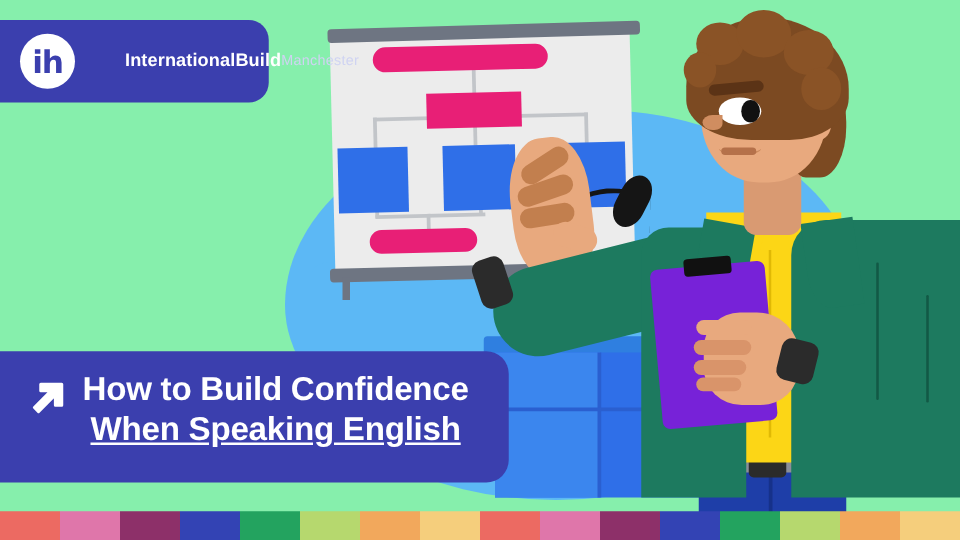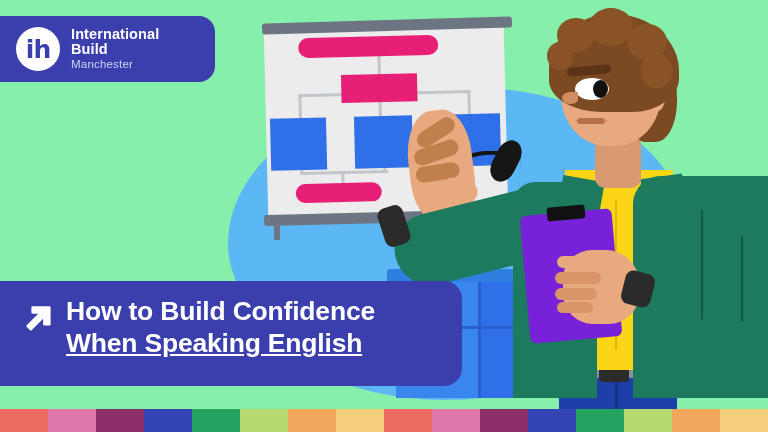--- a/index.html
+++ b/index.html
@@ -132,29 +132,29 @@
     display:flex;align-items:center;gap:11px;padding-left:16px;box-sizing:border-box;
   }
   .logo-mark{
     width:44px;height:44px;border-radius:50%;background:#ffffff;flex:0 0 44px;
     display:flex;align-items:center;justify-content:center;
   }
   .logo-mark span{
     font-weight:bold;font-size:25px;color:#3b3faE;letter-spacing:-1px;line-height:1;
     font-family:"DejaVu Sans",sans-serif;
   }
-  .logo-text{display:flex;flex-direction:column;line-height:1.03;}
+  .logo-text{display:flex;flex-direction:row;line-height:1.03;margin-left:29px;}
   .logo-l1,.logo-l2{color:#ffffff;font-weight:bold;font-size:14.5px;letter-spacing:.1px;}
   .logo-l3{color:#cfd3f2;font-size:11.5px;margin-top:2px;letter-spacing:.2px;}
 
   
   .title-banner{
-    position:absolute;left:0;top:281px;width:462px;height:105px;
+    position:absolute;left:0;top:281px;width:407px;height:105px;
     background:#3b3faE;border-radius:0 18px 18px 0;
-    padding:14px 20px 32px 20px;box-sizing:border-box;
+    padding:14px 20px 32px 20px;box-sizing:border-box;text-align:center;
   }
   .title-row{display:flex;align-items:flex-start;gap:12px;}
   .arrow-icon{flex:0 0 34px;margin-top:6px;}
   .title-lines{display:flex;flex-direction:column;}
   .tline{
     color:#ffffff;font-weight:bold;font-size:26.5px;line-height:1.22;
     letter-spacing:-.2px;white-space:nowrap;
   }
   .tline.second{margin-left:0px;text-decoration:underline;}
 

